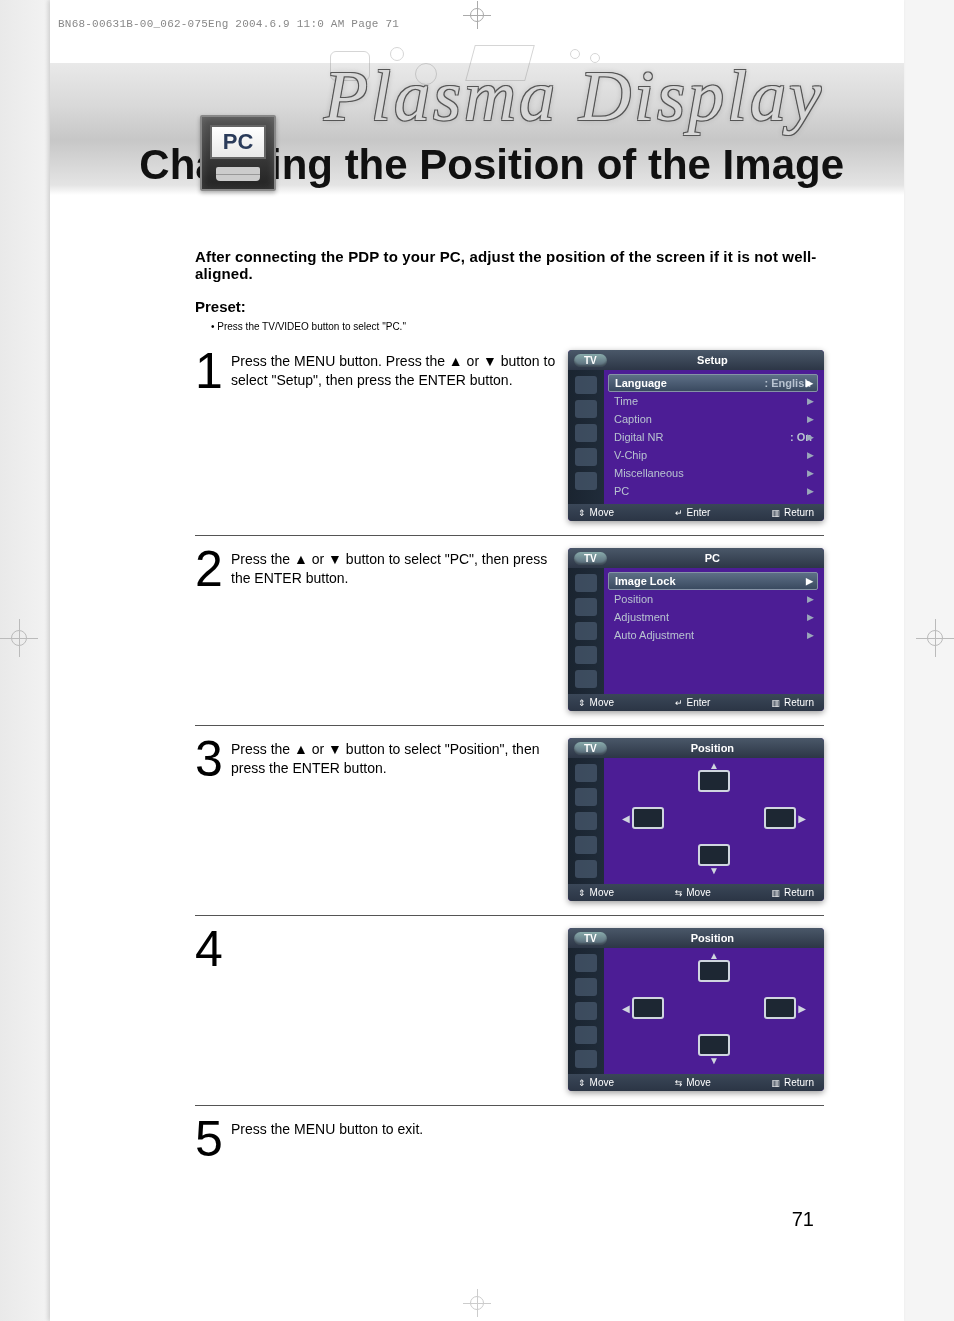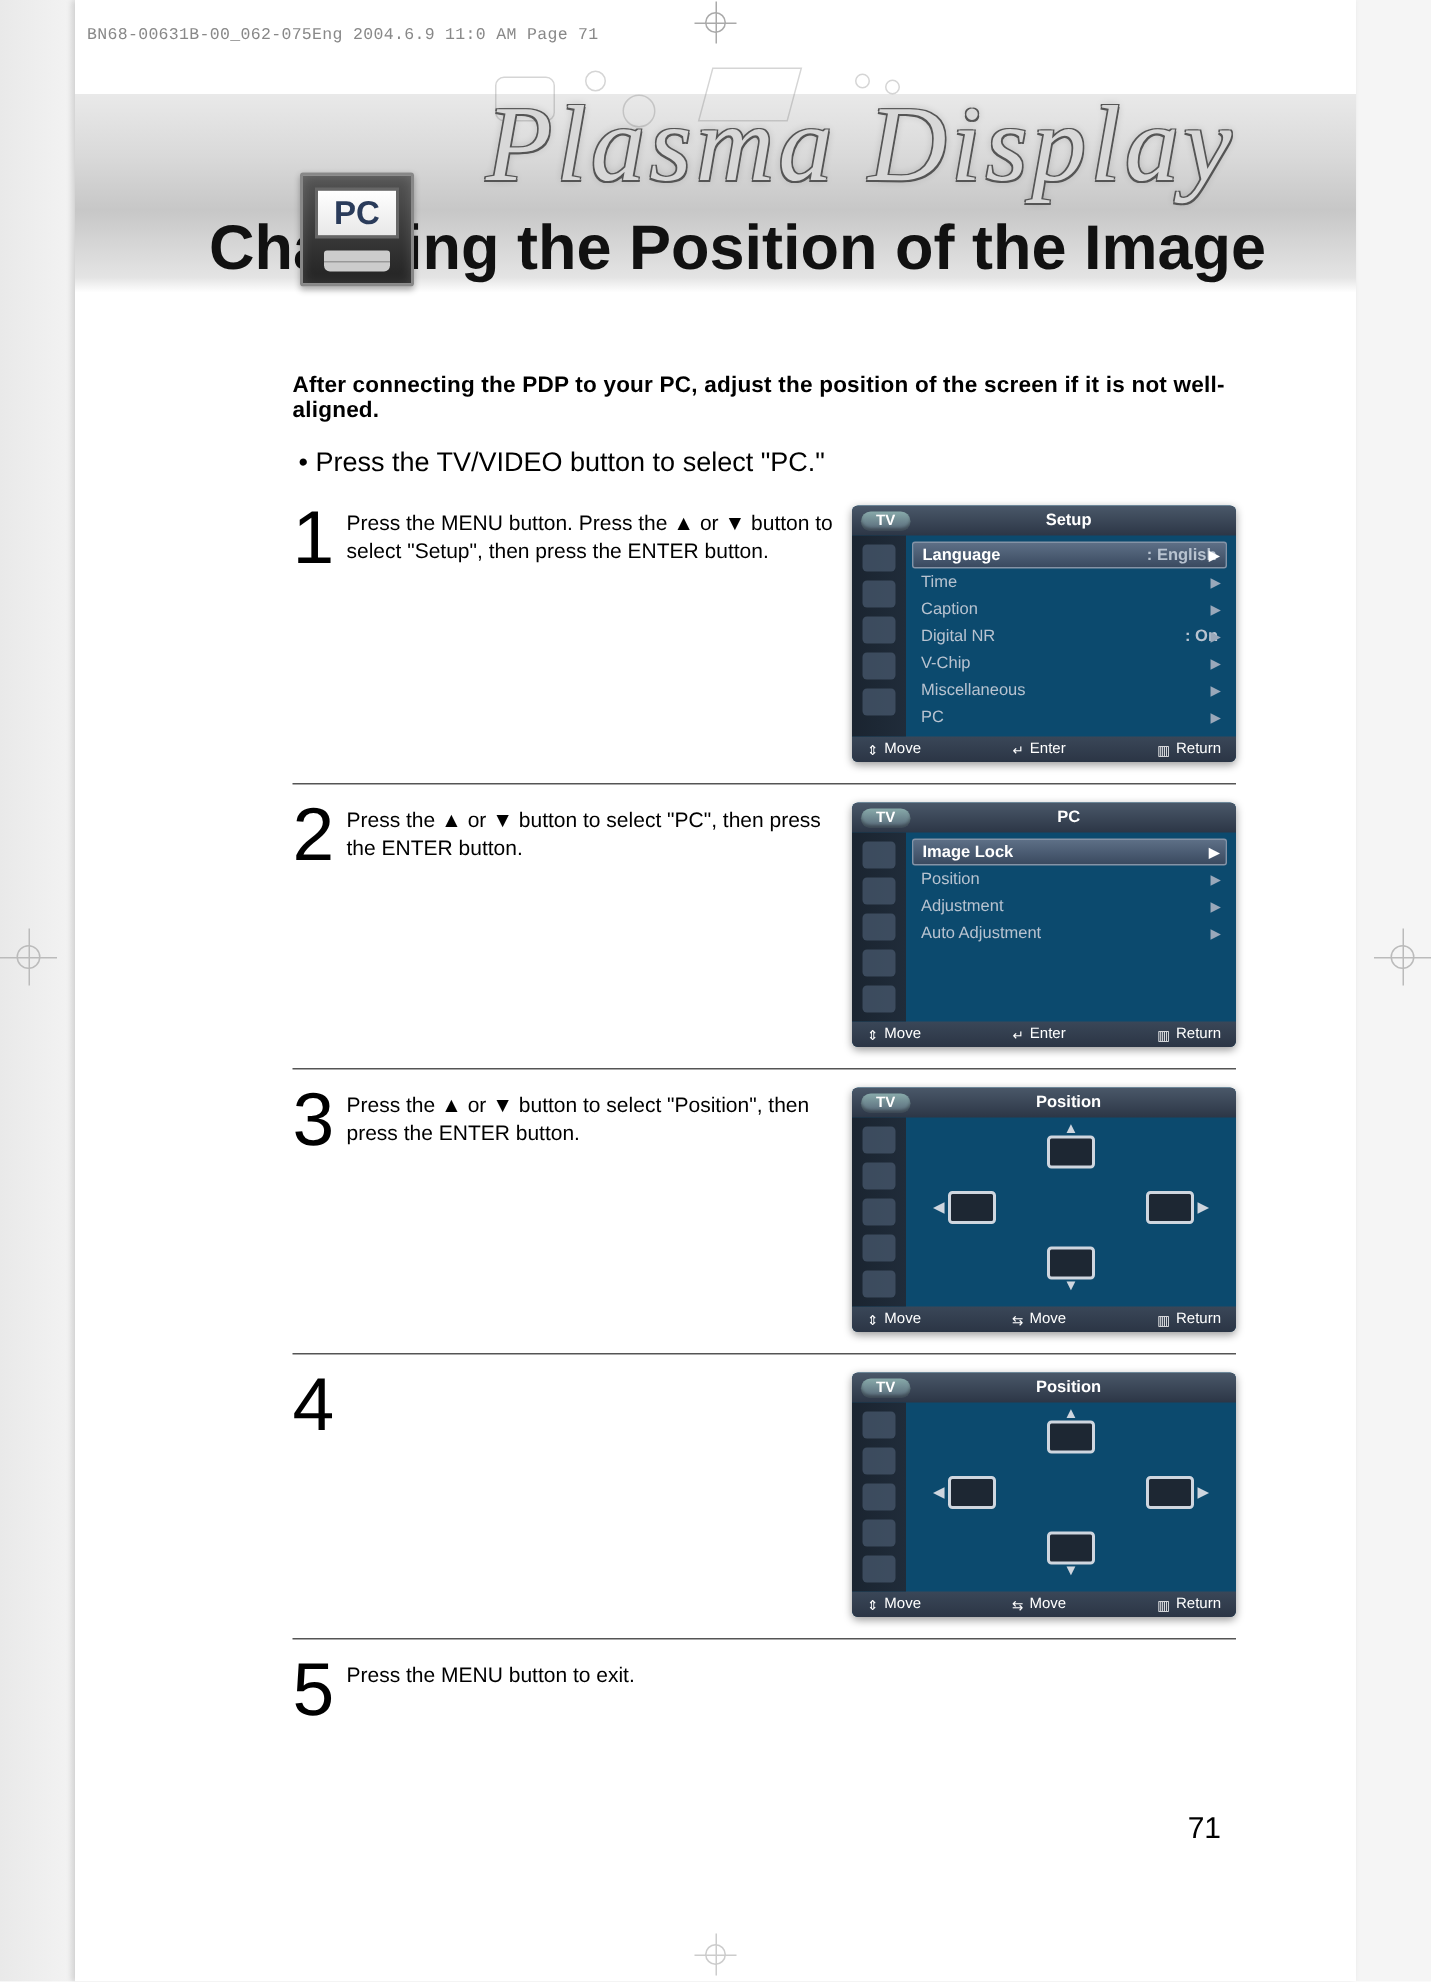--- a/index.html
+++ b/index.html
@@ -115,21 +115,21 @@
     right: 80px;
   }
   .intro {
     font-size: 15px;
     font-weight: bold;
     font-family: "Arial Narrow", Arial, sans-serif;
     letter-spacing: .01em;
     margin-bottom: 16px;
   }
   .preset-h { font-weight:bold; font-size:15px; margin-bottom:6px; }
-  .preset-li { font-size:18px; margin-left:4px; margin-bottom:18px; }
+  .preset-li { font-size:10px; margin-left:16px; margin-bottom:18px; }
   .step-row {
     display:flex; align-items:flex-start;
     border-bottom:1px solid #555;
     padding-bottom: 14px;
     margin-bottom: 12px;
     min-height: 150px;
   }
   .step-row:last-of-type { border-bottom:0; min-height:auto; padding-bottom:0; }
   .step-num {
     font-family: "Arial Narrow", Arial, sans-serif;
@@ -144,21 +144,21 @@
     flex: 1 1 auto;
     font-size: 14px;
     line-height: 1.35;
     padding-top: 2px;
     max-width: 330px;
   }
   .osd-col { flex: 0 0 256px; margin-left:auto; }
 
   .osd {
     width: 256px;
-    background: #0c4a6e;
+    background: #4c1d95;
     border-radius: 4px;
     overflow:hidden;
     font-size: 11px;
     color: #cfd6df;
     box-shadow: 0 2px 6px rgba(0,0,0,.4);
   }
   .osd-titlebar {
     display:flex; align-items:center;
     background: linear-gradient(#4a5869,#2c3646);
     height: 20px;
@@ -295,20 +295,21 @@
     <div class="banner-subtitle">Changing the Position of the Image</div>
     <div class="pc-badge">
       <div class="screen">PC</div>
       <div class="kbd"></div>
     </div>
   </div>
 
   <div class="content">
     <p class="intro">After connecting the PDP to your PC, adjust the position of the screen if it is not well-aligned.</p>
 
+    <p class="preset-h">Preset:</p>
     <p class="preset-li">•   Press the TV/VIDEO button to select "PC."</p>
 
     <div class="step-row">
       <div class="step-num">1</div>
       <div class="step-text">Press the MENU button. Press the ▲ or ▼ button to select "Setup", then press the ENTER button.</div>
       <div class="osd-col">
         <div class="osd">
           <div class="osd-titlebar">
             <span class="osd-tv">TV</span>
             <span class="osd-title">Setup</span>

